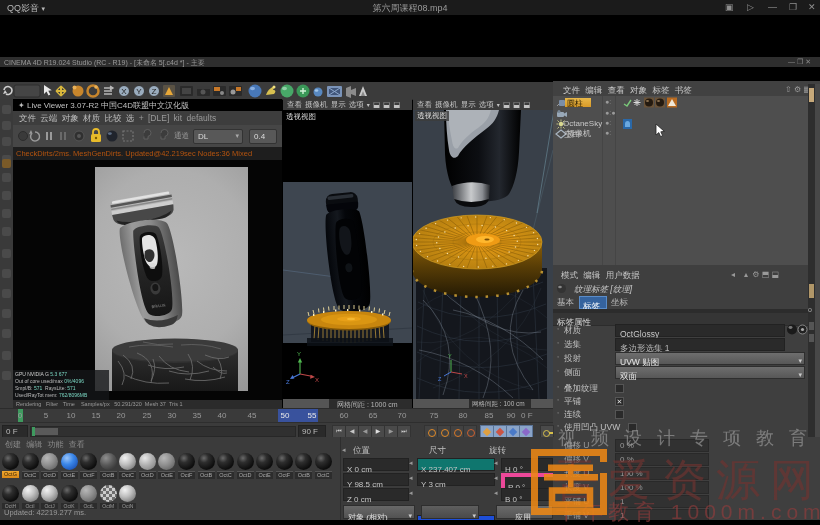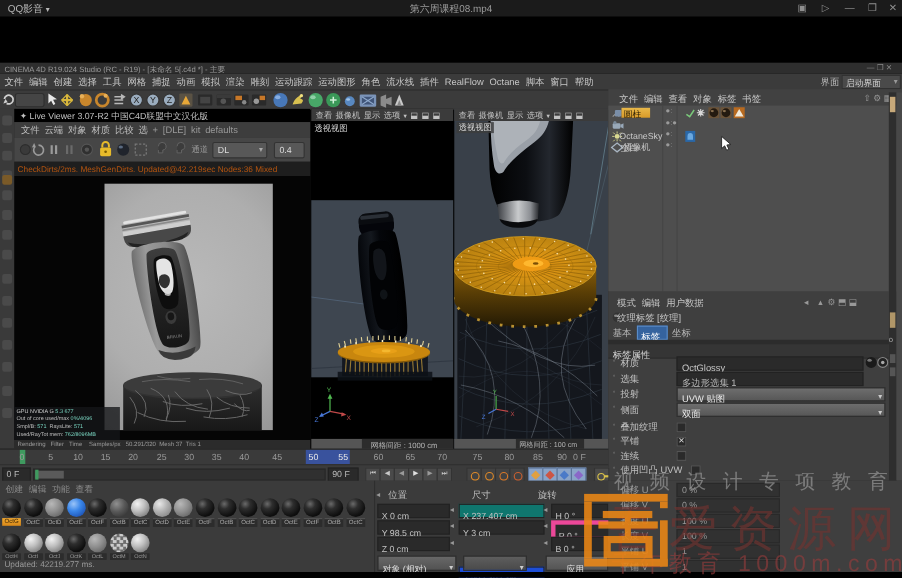--- a/index.html
+++ b/index.html
@@ -18,28 +18,20 @@
   <div class="ab tx" style="left:768px;top:2px;font-size:9px;color:#8f8f8f;">—</div>
   <div class="ab tx" style="left:789px;top:2px;font-size:9px;color:#8f8f8f;">❐</div>
   <div class="ab tx" style="left:808px;top:2px;font-size:9px;color:#8f8f8f;">✕</div>
 </div>
 
 <div class="ab" style="left:0;top:57px;width:820px;height:10px;background:#2e2e2e;">
   <div class="ab tx" style="left:4px;top:1px;font-size:7px;color:#9a9a9a;">CINEMA 4D R19.024 Studio (RC - R19) - [未命名 5[.c4d *] - 主要</div>
   <div class="ab tx" style="left:788px;top:1px;font-size:7px;color:#888;">— ❐ ✕</div>
 </div>
 
-<div class="ab" style="left:0;top:67px;width:820px;height:14px;background:#3b3b3b;border-bottom:1px solid #323232;">
-  <div class="ab tx" style="left:4px;top:2px;font-size:8.5px;color:#c6c6c6;word-spacing:3px;">文件 编辑 创建 选择 工具 网格 捕捉 动画 模拟 渲染 雕刻 运动跟踪 运动图形 角色 流水线 插件 RealFlow Octane 脚本 窗口 帮助</div>
-  <div class="ab tx" style="left:746px;top:2px;font-size:8.5px;color:#bbb;">界面</div>
-  <div class="ab" style="left:765px;top:1px;width:52px;height:11px;background:#4a4a4a;border:1px solid #303030;">
-    <div class="ab tx" style="left:3px;top:1px;font-size:8px;color:#ccc;">启动界面</div>
-    <div class="ab tx" style="right:2px;top:1px;font-size:7px;color:#999;">▾</div>
-  </div>
-</div>
 
 <div class="ab" style="left:0;top:82px;width:820px;height:17px;background:#3b3b3b;border-bottom:1px solid #2c2c2c;" id="toolbar">
 <svg class="ab" style="left:0;top:0;" width="560" height="17" viewBox="0 0 560 17">
   <path d="M4 8 a4 4 0 1 1 2 4" stroke="#d0d0d0" stroke-width="1.6" fill="none"></path>
   <path d="M3 12 l4 -1 -2 -3 z" fill="#d0d0d0"></path>
   <rect x="14" y="3" width="26" height="12" rx="2" fill="#454545" stroke="#2e2e2e"></rect>
   <path d="M44 3 l0 9 2.5 -2.5 2 4 1.8 -1 -2 -3.8 3.5 -0.5 z" fill="#e8e8e8"></path>
   <g stroke="#d8b73c" stroke-width="2">
           <path d="M61 4 v10 M56 9 h10"></path>
         </g>
@@ -582,21 +574,21 @@
   </div>
   <div class="ab" style="left:262px;top:3px;width:5px;height:353px;background:#484848;"></div>
 
   <div class="ab" style="left:0;top:184px;width:255px;height:172px;background:#3f3f3f;" id="am">
     <div class="ab tx" style="left:8px;top:5px;font-size:8.5px;color:#c6c6c6;word-spacing:3px;">模式 编辑 用户数据</div>
     <div class="ab tx" style="left:178px;top:5px;font-size:8px;color:#999;">◂&nbsp;&nbsp;&nbsp;&nbsp;▴&nbsp;&nbsp;⚙&nbsp;⬒&nbsp;⬓</div>
     <svg class="ab" style="left:3px;top:18px;" width="12" height="11">
           <circle cx="5.5" cy="5.5" r="4.5" fill="#333"></circle>
           <ellipse cx="4" cy="4" rx="1.8" ry="1.2" fill="#888"></ellipse>
         </svg>
-    <div class="ab tx" style="left:8px;top:19px;font-size:8.5px;color:#c8c8c8;">纹理标签 [纹理]</div>
+    <div class="ab tx" style="left:21px;top:19px;font-size:8.5px;color:#c8c8c8;font-style:italic;">纹理标签 [纹理]</div>
     <div class="ab tx" style="left:4px;top:32px;font-size:8.5px;color:#b8b8b8;">基本</div>
     <div class="ab" style="left:26px;top:31px;width:26px;height:11px;background:#35639e;border:1px solid #5a8cc8;">
       <div class="ab tx" style="left:3px;top:4px;font-size:8.5px;color:#fff;">标签</div>
     </div>
     <div class="ab tx" style="left:58px;top:32px;font-size:8.5px;color:#b8b8b8;">坐标</div>
     <div class="ab" style="left:0;top:44px;width:255px;height:12px;background:#353535;border-top:4px solid #2c2c2c;border-bottom:1px solid #2c2c2c;">
       <div class="ab tx" style="left:4px;top:4px;font-size:8.5px;color:#d8d8d8;">标签属性</div>
     </div>
     <div class="ab tx" style="left:4px;top:60px;font-size:7px;color:#8a8a8a;">◦</div>
         <div class="ab tx" style="left:11px;top:60px;font-size:8.5px;color:#c0c0c0;">材质</div>

